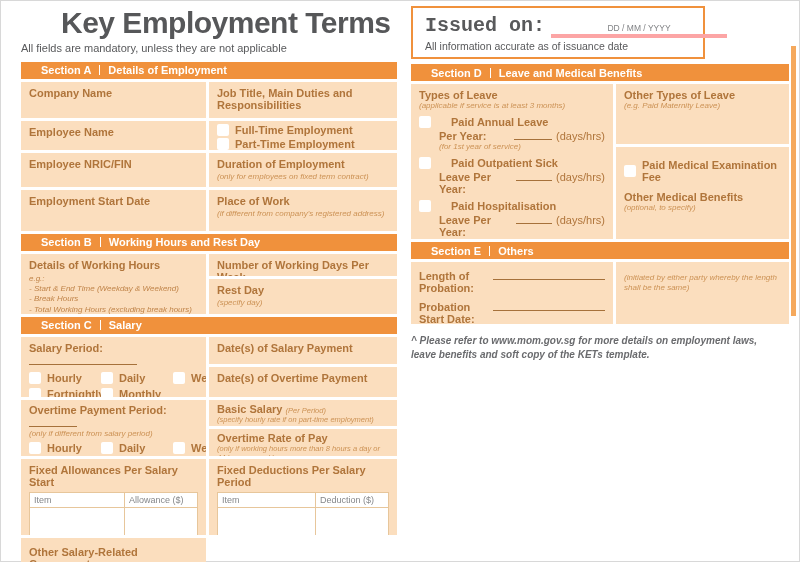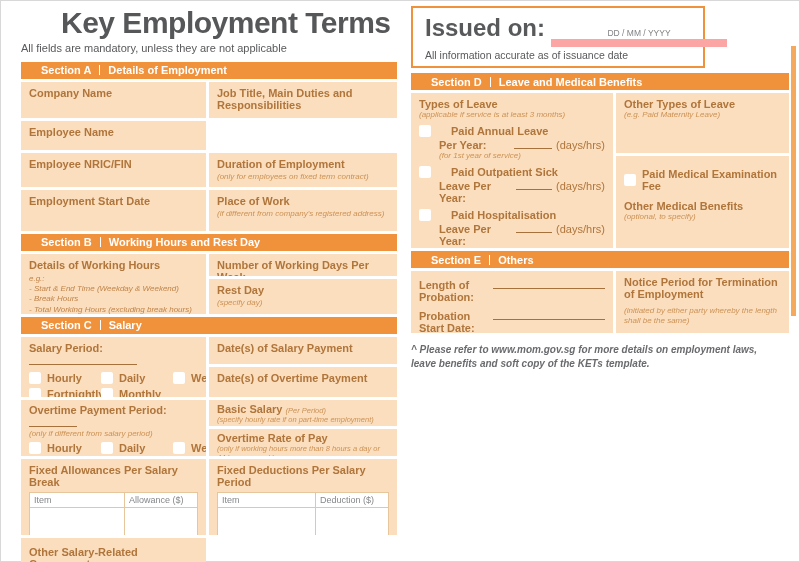--- a/index.html
+++ b/index.html
@@ -30,22 +30,22 @@
 
   .mini-table{background:#ffffff;border:1px solid #E7C69B;margin-top:4px;font-weight:normal;color:#85878A;font-size:9px;}
   .mt-row{display:grid;grid-template-columns:1fr 72px;}
   .mt-row > div{padding:2px 4px;border-bottom:1px solid #E7C69B;box-sizing:border-box;}
   .mt-row > div:first-child{border-right:1px solid #E7C69B;}
   .mt-row:last-child > div{border-bottom:none;}
   .mt-blank > div{height:28px;}
 
   .issued-box{border:2px solid #F0913C;box-sizing:border-box;width:294px;padding:6px 10px 5px 12px;background:#fff;}
   .issued-row{display:flex;align-items:baseline;gap:6px;}
-  .issued-label{font-size:24px;font-weight:bold;color:#58595B;white-space:nowrap;}
-  .date-line{flex:0 0 176px;border-bottom:8px solid #fca5a5;text-align:center;font-size:8.5px;color:#808285;padding-bottom:1px;}
+  .issued-label{font-size:20px;font-weight:bold;color:#58595B;white-space:nowrap;font-family:Liberation Mono, monospace;}
+  .date-line{flex:0 0 176px;border-bottom:4px solid #fca5a5;text-align:center;font-size:8.5px;color:#808285;padding-bottom:1px;}
   .issued-note{font-size:10.5px;color:#58595B;margin-top:2px;}
 
   .leave-item{margin-top:5px;}
   .li-row1{display:flex;align-items:flex-start;gap:20px;}
   .li-row2{display:flex;align-items:baseline;margin-left:20px;margin-top:1px;}
   .li-row2 .spacer{flex:1;}
   .li-unit{font-weight:normal;margin-left:4px;white-space:nowrap;}
 
   .probe-line{display:flex;align-items:baseline;margin-top:6px;}
   .probe-line .blank{flex:0 0 112px;margin-left:5px;}
@@ -74,20 +74,30 @@
           <span>Company Name</span>
         </div>
         <div class="cell" style="flex:1;">
           <span>Job Title, Main Duties and Responsibilities</span>
         </div>
       </div>
       <div class="row" style="height:29px;">
         <div class="cell" style="flex:0 0 185px;">
           <span>Employee Name</span>
         </div>
+        <div class="cell" style="flex:1;padding-top:2px;">
+          <div class="opt" style="margin-top:1px;">
+            <span class="cb"></span>
+            <span>Full-Time Employment</span>
+          </div>
+          <div class="opt" style="margin-top:2px;">
+            <span class="cb"></span>
+            <span>Part-Time Employment</span>
+          </div>
+        </div>
       </div>
       <div class="row" style="height:34px;">
         <div class="cell" style="flex:0 0 185px;">
           <span>Employee NRIC/FIN</span>
         </div>
         <div class="cell" style="flex:1;">
           <div>Duration of Employment</div>
           <div class="hint">(only for employees on fixed term contract)</div>
         </div>
       </div>
@@ -205,21 +215,21 @@
           </div>
           <div class="cell" style="flex:1;padding-top:3px;">
             <div>Overtime Rate of Pay</div>
             <div class="hint" style="margin-top:0;font-size:7.5px;">(only if working hours more than 8 hours a day or 44 hours a week)</div>
           </div>
         </div>
       </div>
 
       <div class="row" style="height:76px;">
         <div class="cell" style="flex:0 0 185px;">
-          <div>Fixed Allowances Per Salary Break</div>
+          <div>Fixed Allowances Per Salary Start</div>
           <div class="mini-table">
             <div class="mt-row">
               <div>Item</div>
               <div>Allowance ($)</div>
             </div>
             <div class="mt-row mt-blank">
               <div></div>
               <div></div>
             </div>
 
@@ -342,21 +352,20 @@
             <span>Length of Probation:</span>
             <span class="blank"></span>
           </div>
           <div class="probe-line">
             <span>Probation Start Date:</span>
             <span class="blank"></span>
           </div>
 
         </div>
         <div class="cell" style="flex:1;">
-          <div style="width:160px;">Notice Period for Termination of Employment</div>
           <div class="hint" style="margin-top:6px;">(initiated by either party whereby the length shall be the same)</div>
         </div>
       </div>
     </div>
 
     <div class="footnote">^ Please refer to www.mom.gov.sg for more details on employment laws, leave benefits and soft copy of the KETs template.</div>
   </div>
 
   <div class="edge-strip"></div>
 </div>

